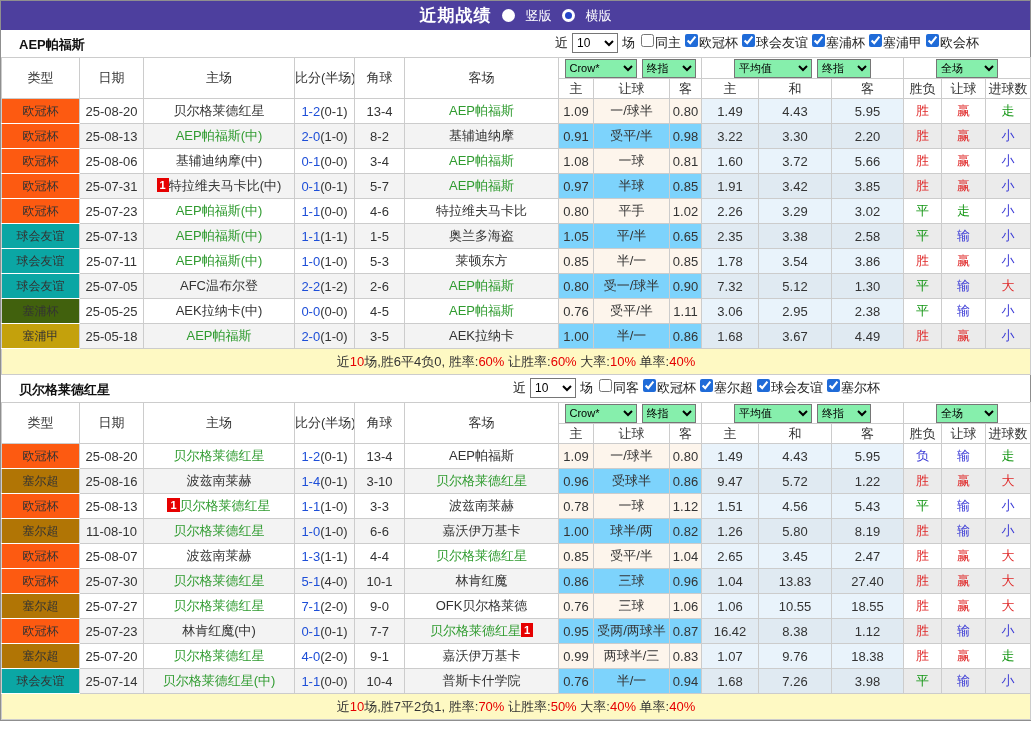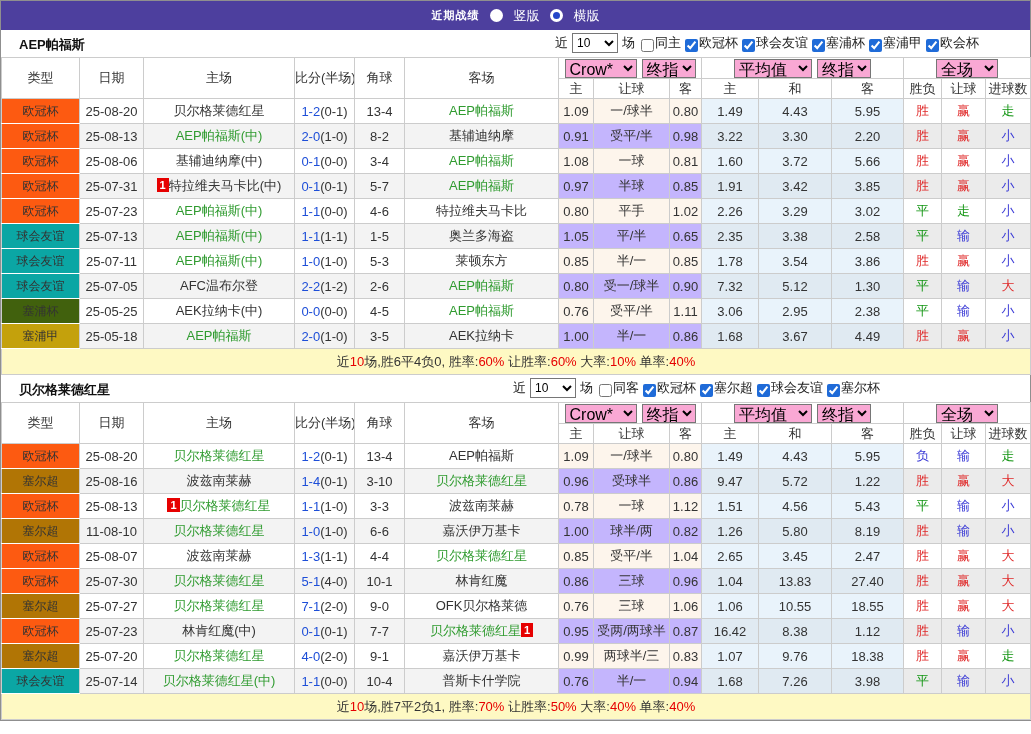--- a/index.html
+++ b/index.html
@@ -1,53 +1,53 @@
 <!DOCTYPE html>
 <html><head>
 <meta charset="utf-8">
 <style>
   * { box-sizing: border-box; }
   html,body { margin:0; padding:0; background:#fff; font-family:"Liberation Sans","DejaVu Sans",sans-serif; }
   .page { width:1031px; border:1px solid #8f8f8f; background:#fff; }
 
   
   .titlebar { height:29px; background:#4d3f9e; display:flex; align-items:center; justify-content:center; gap:10px; color:#fff; }
-  .titlebar .title { font-weight:bold; font-size:11px; letter-spacing:1px; }
+  .titlebar .title { font-weight:bold; font-size:17px; letter-spacing:1px; }
   .radio-group { display:inline-flex; align-items:center; gap:11px; font-size:13px; cursor:pointer; }
   .r-circle { width:13px; height:13px; border-radius:50%; background:#fff; display:inline-flex; align-items:center; justify-content:center; }
   .r-circle.checked::after { content:''; width:7px; height:7px; border-radius:50%; background:#2546c8; }
 
   
   .filter-row { position:relative; height:27px; background:#fff; }
   .team-name { position:absolute; left:18px; top:6px; font-weight:bold; font-size:13px; color:#111; }
   .filters { position:absolute; top:3px; display:flex; align-items:center; font-size:13px; color:#222; white-space:nowrap; }
   .filters-0 { left:552px; }
   .filters-1 { left:510px; }
   .filters .lbl { margin:0 2px; }
   .filters select { height:20px; font-size:12px; width:46px; margin:0 2px; border:1px solid #767676; background:#fff; }
   .filters input[type=checkbox] { width:13px; height:13px; margin:0 1px 0 4px; accent-color:#1f6bd8; }
-  .filters label { display:inline-flex; align-items:flex-end; cursor:pointer; }
+  .filters label { display:inline-flex; align-items:flex-start; cursor:pointer; }
 
   
   table.results { width:100%; border-collapse:collapse; table-layout:fixed; font-size:13px; }
   table.results td { border:1px solid #cccccc; text-align:center; padding:0; white-space:nowrap; overflow:hidden; color:#333; }
   thead td { height:21px; background:#fff; color:#000; }
   thead tr.subhead td { height:20px; }
   .sel-wrap { display:flex; align-items:center; justify-content:center; gap:5px; }
-  thead select { height:19px; font-size:16px; border:1px solid #767676; background:#f9a8d4; }
+  thead select { height:19px; font-size:11px; border:1px solid #767676; background:#86efac; }
   select.w-crow { width:72px; } select.w-zz { width:54px; } select.w-avg { width:78px; } select.w-full { width:62px; }
 
   tbody td { height:25px; }
   .cell-type { color:#fff; font-size:12px; border-bottom:1px solid #fff !important; border-top:1px solid #fff !important; }
   .c-plain { background:#fff; }
   .c-crow  { background:#fdf5ec; }
   .c-avg   { background:#e9f3fb; }
   .c-res   { background:#fff; }
   tr.even .c-plain { background:#f3f3f3; }
-  tr.even .c-crow  { background:#c4b5fd;margin-left:6px; }
+  tr.even .c-crow  { background:#7dd3fc;margin-left:6px; }
   tr.even .c-avg   { background:#e0eaf2;margin-top:29px; }
   tr.even .c-res   { background:#ebebeb; }
 
   .t-green { color:#2f9b2f; }
   .score-main { color:#1d4ed8; }
   .score-half { color:#333; }
   .badge1 { display:inline-block; background:#e60000; color:#fff; font-size:11px; font-weight:bold; line-height:14px; padding:0 3px; vertical-align:1px; }
   .res-r { color:#e02a2a; } .res-g { color:#129512; } .res-b { color:#3a3ad6; }
 
   .summary-cell { height:26px; font-size:13px; color:#222; background:#fef9c3; }

